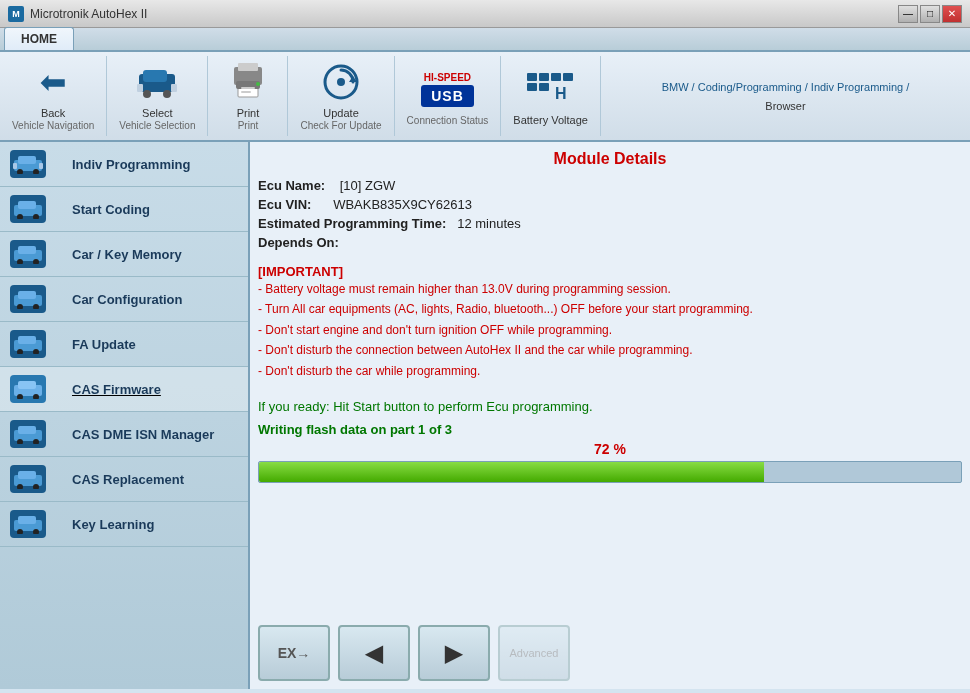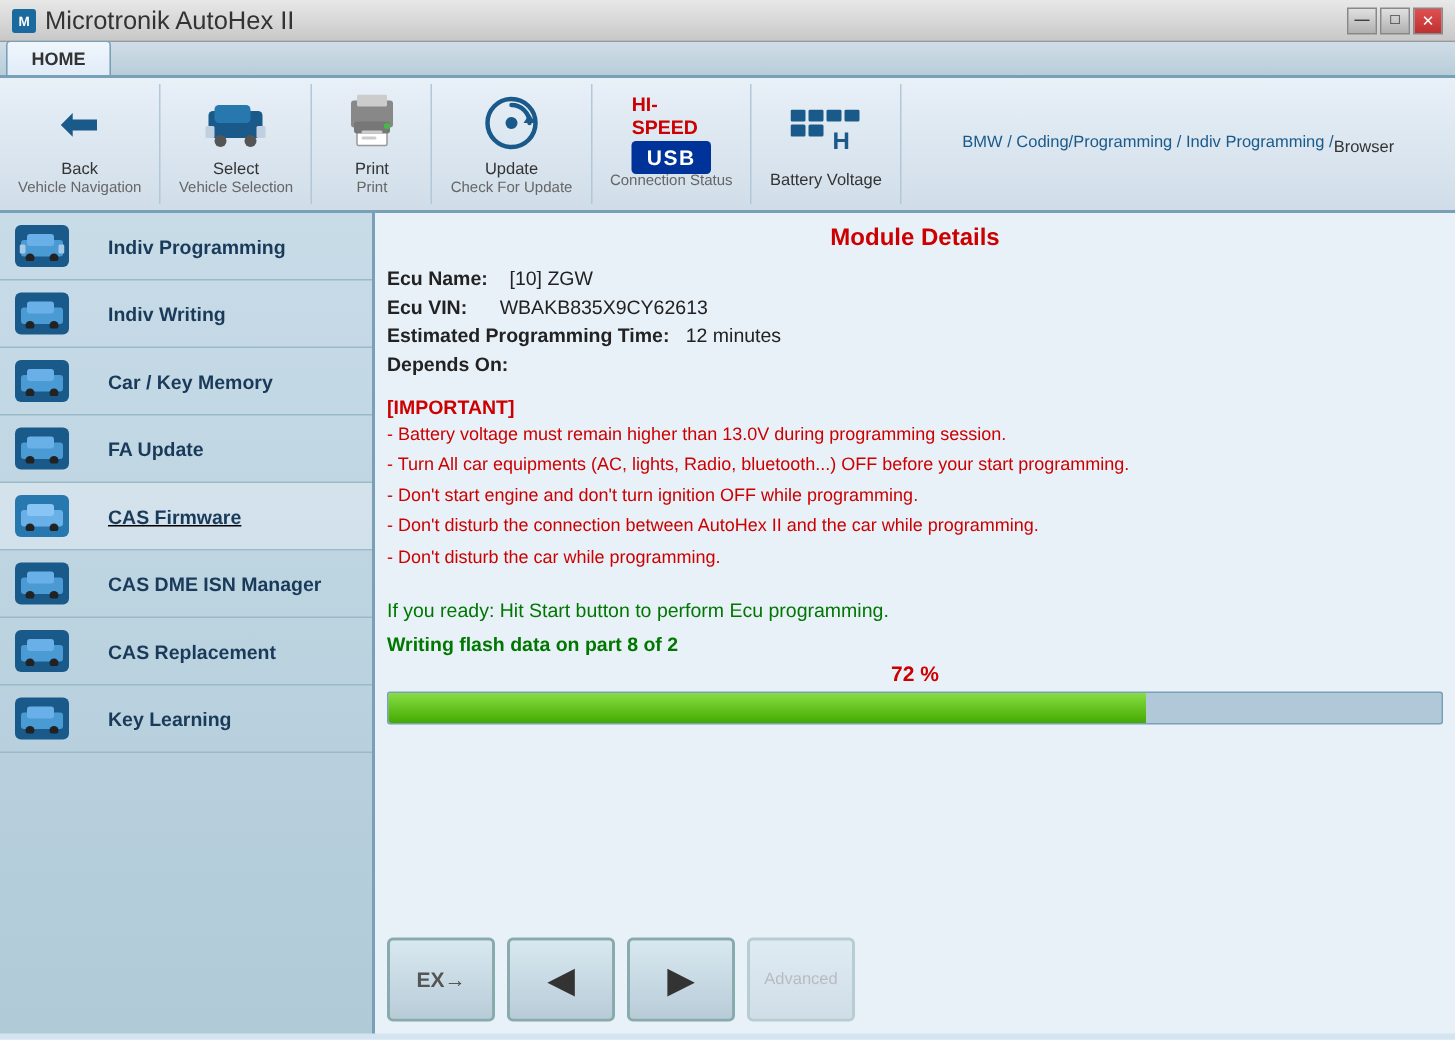--- a/index.html
+++ b/index.html
@@ -10,21 +10,21 @@
       background: linear-gradient(to bottom, #e8e8e8, #c8c8c8);
       height: 28px;
       display: flex;
       align-items: center;
       padding: 0 8px;
       border-bottom: 1px solid #999;
       justify-content: space-between;
     }
     .title-bar-left { display: flex; align-items: center; gap: 6px; }
     .title-bar-icon { width: 16px; height: 16px; background: #1a6aa0; border-radius: 2px; display: flex; align-items: center; justify-content: center; color: white; font-size: 9px; font-weight: bold; }
-    .title-bar-text { font-size: 17px; color: #333; }
+    .title-bar-text { font-size: 12px; color: #333; }
     .title-bar-buttons { display: flex; gap: 2px; }
     .title-btn { width: 20px; height: 18px; background: linear-gradient(to bottom, #e0e0e0, #b0b0b0); border: 1px solid #888; cursor: pointer; display: flex; align-items: center; justify-content: center; font-size: 10px; }
     .title-btn.close { background: linear-gradient(to bottom, #e05050, #c03030); color: white; }
 
     
     .tab-bar {
       background: linear-gradient(to bottom, #d0dde8, #b8cdd8);
       height: 24px;
       display: flex;
       align-items: flex-end;
@@ -61,21 +61,21 @@
       cursor: pointer;
       border-right: 1px solid #b0c8d8;
       min-width: 80px;
     }
     .toolbar-item .icon-area { width: 48px; height: 48px; display: flex; align-items: center; justify-content: center; margin-bottom: 2px; }
     .toolbar-item .label { font-size: 11px; color: #333; text-align: center; line-height: 1.2; }
 
     
     .browser-area {
       display: flex;
-      flex-direction: row;
+      flex-direction: column;
       align-items: center;
       justify-content: center;
       flex: 1;
       padding: 4px 8px;
     }
 
     
     .main-content {
       display: flex;
       height: calc(693px - 28px - 28px - 90px);
@@ -256,21 +256,21 @@
     <div class="label">
       <div>Update</div>
       <div style="font-size:10px;color:#666">Check For Update</div>
     </div>
   </div>
 
 
   <div class="toolbar-item">
     <div class="icon-area">
       <div class="usb-icon">
-        <div style="font-size:13px;color:#cc0000;font-weight:bold;">HI-SPEED</div>
+        <div style="font-size:10px;color:#cc0000;font-weight:bold;">HI-SPEED</div>
         <div style="background:#003399;color:white;font-size:14px;font-weight:bold;padding:3px 10px;border-radius:3px;letter-spacing:1px;">USB</div>
       </div>
     </div>
     <div class="label">
       <div style="font-size:10px;color:#666">Connection Status</div>
     </div>
   </div>
 
   <div class="toolbar-item">
     <div class="icon-area">
@@ -320,35 +320,46 @@
 
     <div class="sidebar-item">
       <div class="car-icon">
         <svg class="car-svg" viewBox="0 0 30 20">
           <rect x="1" y="6" width="28" height="11" rx="2" fill="#4a9ad4"></rect>
           <rect x="5" y="2" width="18" height="8" rx="2" fill="#6ab0e8"></rect>
           <circle cx="7" cy="18" r="3" fill="#222"></circle>
           <circle cx="23" cy="18" r="3" fill="#222"></circle>
         </svg>
       </div>
-      <span class="item-label">Indiv Writing</span>
+      <span class="item-label">Start Coding</span>
     </div>
 
     <div class="sidebar-item">
       <div class="car-icon">
         <svg class="car-svg" viewBox="0 0 30 20">
           <rect x="1" y="6" width="28" height="11" rx="2" fill="#4a9ad4"></rect>
           <rect x="5" y="2" width="18" height="8" rx="2" fill="#6ab0e8"></rect>
           <circle cx="7" cy="18" r="3" fill="#222"></circle>
           <circle cx="23" cy="18" r="3" fill="#222"></circle>
         </svg>
       </div>
       <span class="item-label">Car / Key Memory</span>
     </div>
 
+    <div class="sidebar-item">
+      <div class="car-icon">
+        <svg class="car-svg" viewBox="0 0 30 20">
+          <rect x="1" y="6" width="28" height="11" rx="2" fill="#4a9ad4"></rect>
+          <rect x="5" y="2" width="18" height="8" rx="2" fill="#6ab0e8"></rect>
+          <circle cx="7" cy="18" r="3" fill="#222"></circle>
+          <circle cx="23" cy="18" r="3" fill="#222"></circle>
+        </svg>
+      </div>
+      <span class="item-label">Car Configuration</span>
+    </div>
 
     <div class="sidebar-item">
       <div class="car-icon">
         <svg class="car-svg" viewBox="0 0 30 20">
           <rect x="1" y="6" width="28" height="11" rx="2" fill="#4a9ad4"></rect>
           <rect x="5" y="2" width="18" height="8" rx="2" fill="#6ab0e8"></rect>
           <circle cx="7" cy="18" r="3" fill="#222"></circle>
           <circle cx="23" cy="18" r="3" fill="#222"></circle>
         </svg>
       </div>
@@ -436,21 +447,21 @@
         <div>- Battery voltage must remain higher than 13.0V during programming session.</div>
         <div>- Turn All car equipments (AC, lights, Radio, bluetooth...) OFF before your start programming.</div>
         <div>- Don't start engine and don't turn ignition OFF while programming.</div>
         <div>- Don't disturb the connection between AutoHex II and the car while programming.</div>
         <div>- Don't disturb the car while programming.</div>
       </div>
     </div>
 
     <div class="ready-text">If you ready: Hit Start button to perform Ecu programming.</div>
 
-    <div class="writing-text">Writing flash data on part 8 of 2</div>
+    <div class="writing-text">Writing flash data on part 1 of 3</div>
 
     <div class="progress-pct">72 %</div>
 
     <div class="progress-bar-container">
       <div class="progress-bar-fill" style="width: 72%;"></div>
     </div>
 
     <div class="bottom-buttons">
       <div class="action-btn">
         <div class="action-btn-inner">

